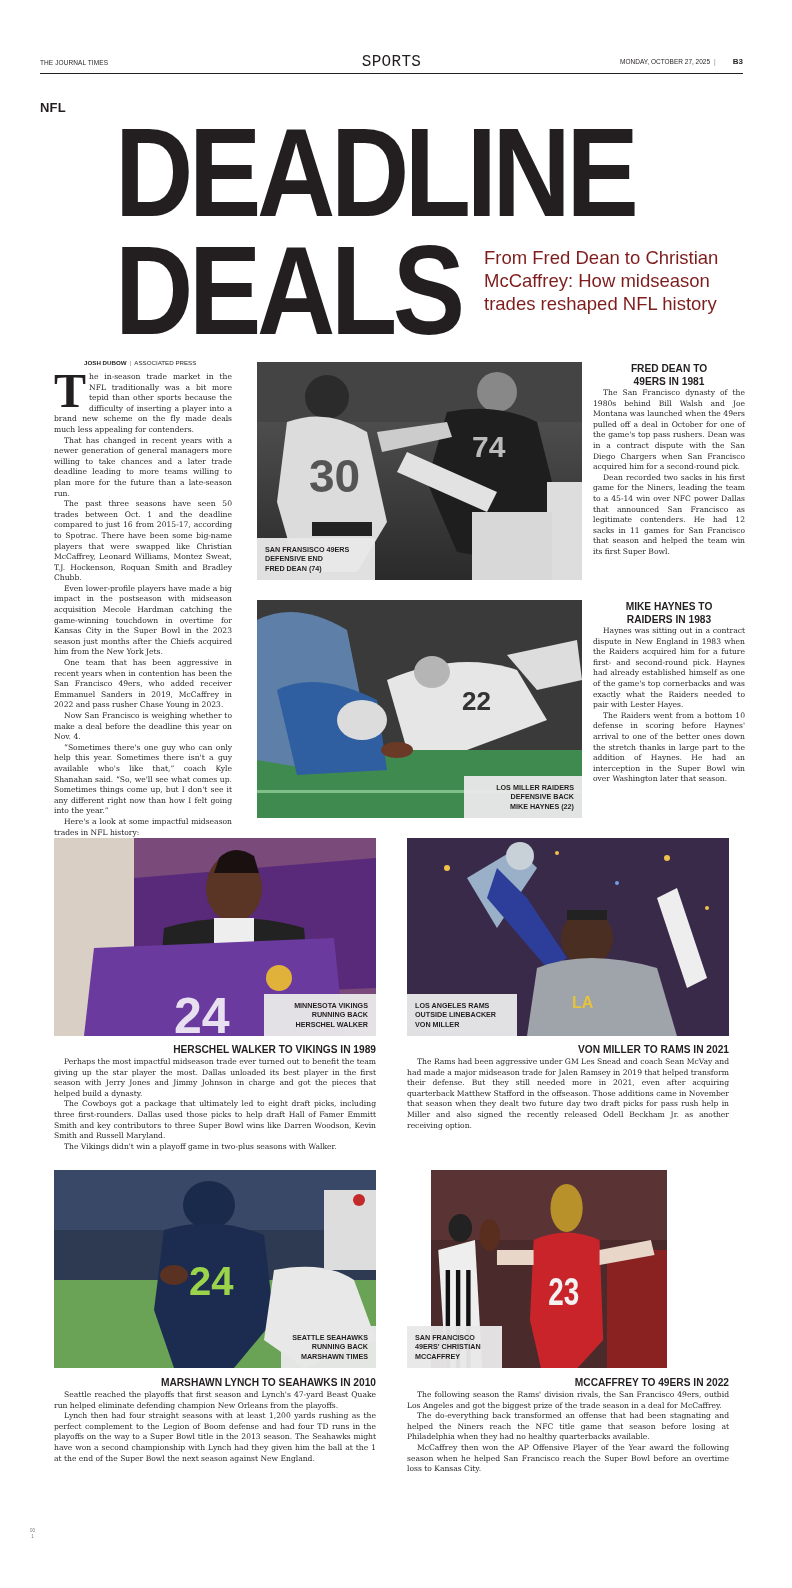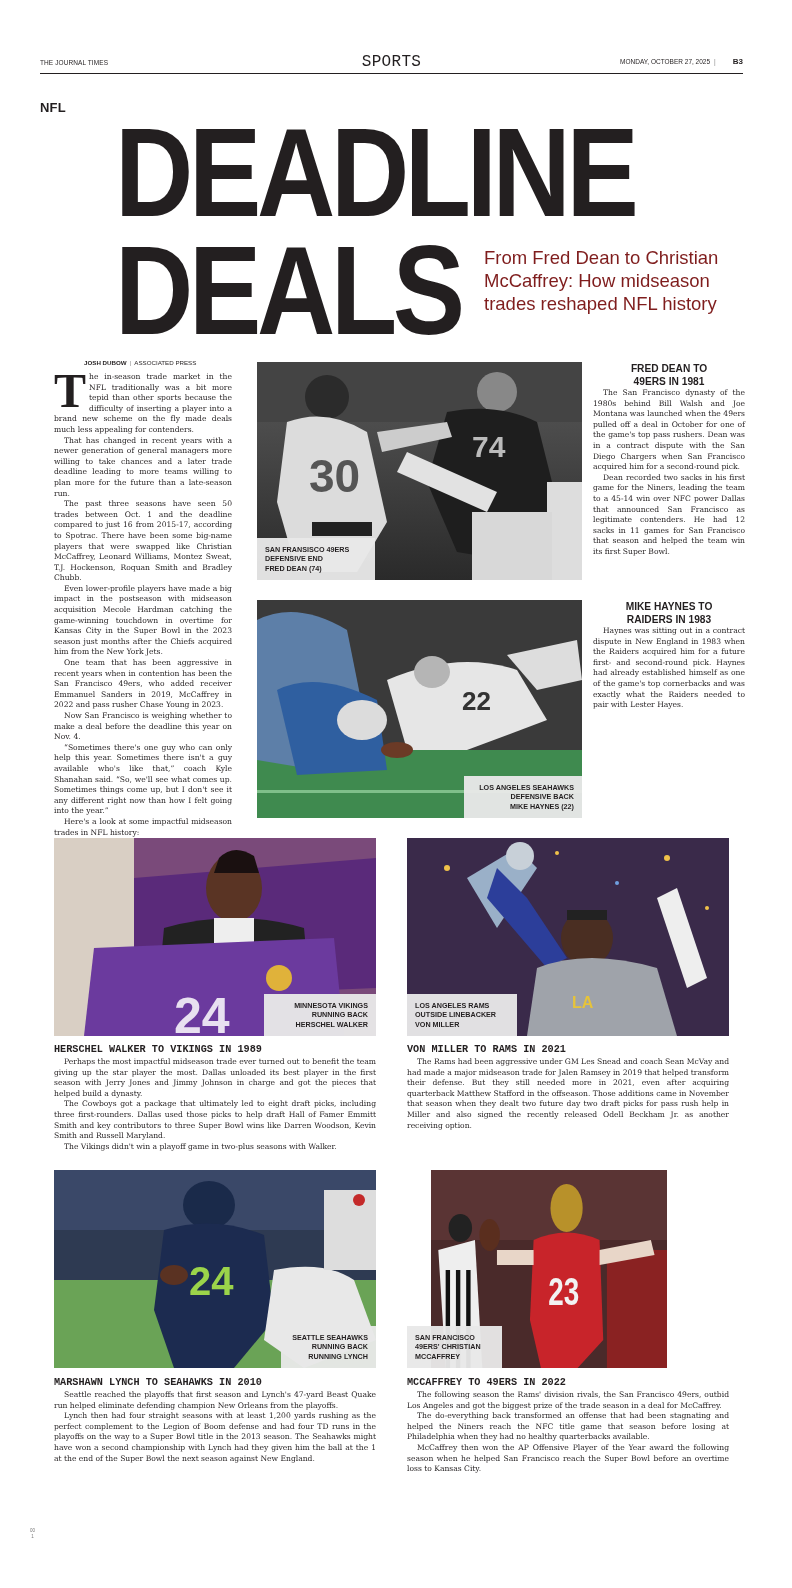--- a/index.html
+++ b/index.html
@@ -31,21 +31,21 @@
 
   .photo { position: absolute; overflow: hidden; }
   .photo svg { display: block; width: 100%; height: 100%; }
   .caption { position: absolute; background: rgba(232,232,232,0.96); font-family: "Liberation Sans", sans-serif; font-weight: bold; font-size: 7.2px; line-height: 9.4px; color: #231f20; padding: 7px 8px; }
   .caption.right { text-align: right; }
 
   .side-head { font-family: "Liberation Sans", sans-serif; font-weight: bold; font-size: 10.2px; line-height: 13px; text-align: center; }
   .col-right-1 { position: absolute; left: 593px; top: 362px; width: 152px; }
   .col-right-2 { position: absolute; left: 593px; top: 600px; width: 152px; }
 
-  .story-head { font-family: Liberation Mono, monospace; font-weight: bold; font-size: 10.2px; line-height: 13px; text-align: left; margin-bottom: 1px; }
+  .story-head { font-family: Liberation Sans, sans-serif; font-weight: bold; font-size: 10.2px; line-height: 13px; text-align: right; margin-bottom: 1px; }
   .story { position: absolute; width: 322px; }
   .story .body-text { text-align: justify; }
 
   .credit { position: absolute; right: 58px; top: 1176px; font-family: "Liberation Sans", sans-serif; font-weight: bold; font-size: 6px; line-height: 7.5px; color: #fff; text-align: right; }
   .folio { position: absolute; left: 30px; top: 1528px; font-family: "Liberation Sans", sans-serif; font-size: 4.5px; line-height: 6px; color: #777; text-align: center; }
 </style>
 </head>
 <body>
 
 <div class="header">
@@ -115,21 +115,21 @@
     <path d="M0 20 Q40 0 90 30 L110 130 L60 170 L0 160 Z" fill="#5d7fa8"></path>
     <path d="M20 90 Q60 70 120 100 L130 170 L40 175 Z" fill="#2f5fa0"></path>
     <ellipse cx="105" cy="120" rx="25" ry="20" fill="#dcdcdc"></ellipse>
     <path d="M130 80 Q200 50 260 70 L290 120 L210 150 L150 150 Z" fill="#e6e6e6"></path>
     <text x="205" y="110" font-family="Liberation Sans, sans-serif" font-weight="bold" font-size="26" fill="#333">22</text>
     <ellipse cx="175" cy="72" rx="18" ry="16" fill="#b5b5b5"></ellipse>
     <path d="M250 55 L320 40 L325 80 L280 90 Z" fill="#ddd"></path>
     <ellipse cx="140" cy="150" rx="16" ry="8" fill="#6b3a26"></ellipse>
   </svg>
   <div class="caption right" style="right:0; bottom:0; width:118px;">
-    <div>LOS ANGELES SEAHAWKS</div>
+    <div>LOS MILLER RAIDERS</div>
     <div>DEFENSIVE BACK</div>
     <div>MIKE HAYNES (22)</div>
   </div>
 </div>
 
 <div class="col-right-1">
   <div class="side-head">
     <div>FRED DEAN TO</div>
     <div>49ERS IN 1981</div>
   </div>
@@ -139,20 +139,21 @@
   </div>
 </div>
 
 <div class="col-right-2">
   <div class="side-head">
     <div>MIKE HAYNES TO</div>
     <div>RAIDERS IN 1983</div>
   </div>
   <div class="body-text">
     <p>Haynes was sitting out in a contract dispute in New England in 1983 when the Raiders acquired him for a future first- and second-round pick. Haynes had already established himself as one of the game's top cornerbacks and was exactly what the Raiders needed to pair with Lester Hayes.</p>
+    <p>The Raiders went from a bottom 10 defense in scoring before Haynes' arrival to one of the better ones down the stretch thanks in large part to the addition of Haynes. He had an interception in the Super Bowl win over Washington later that season.</p>
   </div>
 </div>
 
 <div class="photo" style="left:54px; top:838px; width:322px; height:198px;">
   <svg viewBox="0 0 322 198" preserveAspectRatio="none">
     <rect width="322" height="198" fill="#7a4a7a"></rect>
     <rect x="0" y="0" width="80" height="198" fill="#d9cfc4"></rect>
     <path d="M80 40 L322 20 L322 150 L80 160 Z" fill="#5a2a7a"></path>
     <ellipse cx="180" cy="50" rx="28" ry="34" fill="#5a3424"></ellipse>
     <path d="M165 20 Q180 5 200 18 L205 35 L160 35 Z" fill="#1a1010"></path>
@@ -219,21 +220,21 @@
     <path d="M110 60 Q160 45 210 65 L220 150 L180 198 L120 198 L100 140 Z" fill="#1c2b50"></path>
     <text x="135" y="125" font-family="Liberation Sans, sans-serif" font-weight="bold" font-size="40" fill="#9bd44a">24</text>
     <ellipse cx="120" cy="105" rx="14" ry="10" fill="#5a3222"></ellipse>
     <path d="M220 100 Q270 90 300 110 L322 170 L250 198 L210 170 Z" fill="#e8e8e8"></path>
     <rect x="270" y="20" width="52" height="80" fill="#ddd"></rect>
     <circle cx="305" cy="30" r="6" fill="#c42a2a"></circle>
   </svg>
   <div class="caption right" style="right:0; bottom:0; width:95px;">
     <div>SEATTLE SEAHAWKS</div>
     <div>RUNNING BACK</div>
-    <div>RUNNING LYNCH</div>
+    <div>MARSHAWN TIMES</div>
   </div>
 </div>
 
 <div class="photo" style="left:407px; top:1170px; width:260px; height:198px;padding-left:24px;">
   <svg viewBox="0 0 322 198" preserveAspectRatio="none">
     <rect width="322" height="198" fill="#4a2a2a"></rect>
     <rect x="0" y="0" width="322" height="70" fill="#5a3434"></rect>
     <rect x="240" y="80" width="82" height="118" fill="#8a2222"></rect>
     <path d="M10 80 L60 70 L70 198 L20 198 Z" fill="#eee"></path>
     <rect x="20" y="100" width="6" height="98" fill="#111"></rect>

